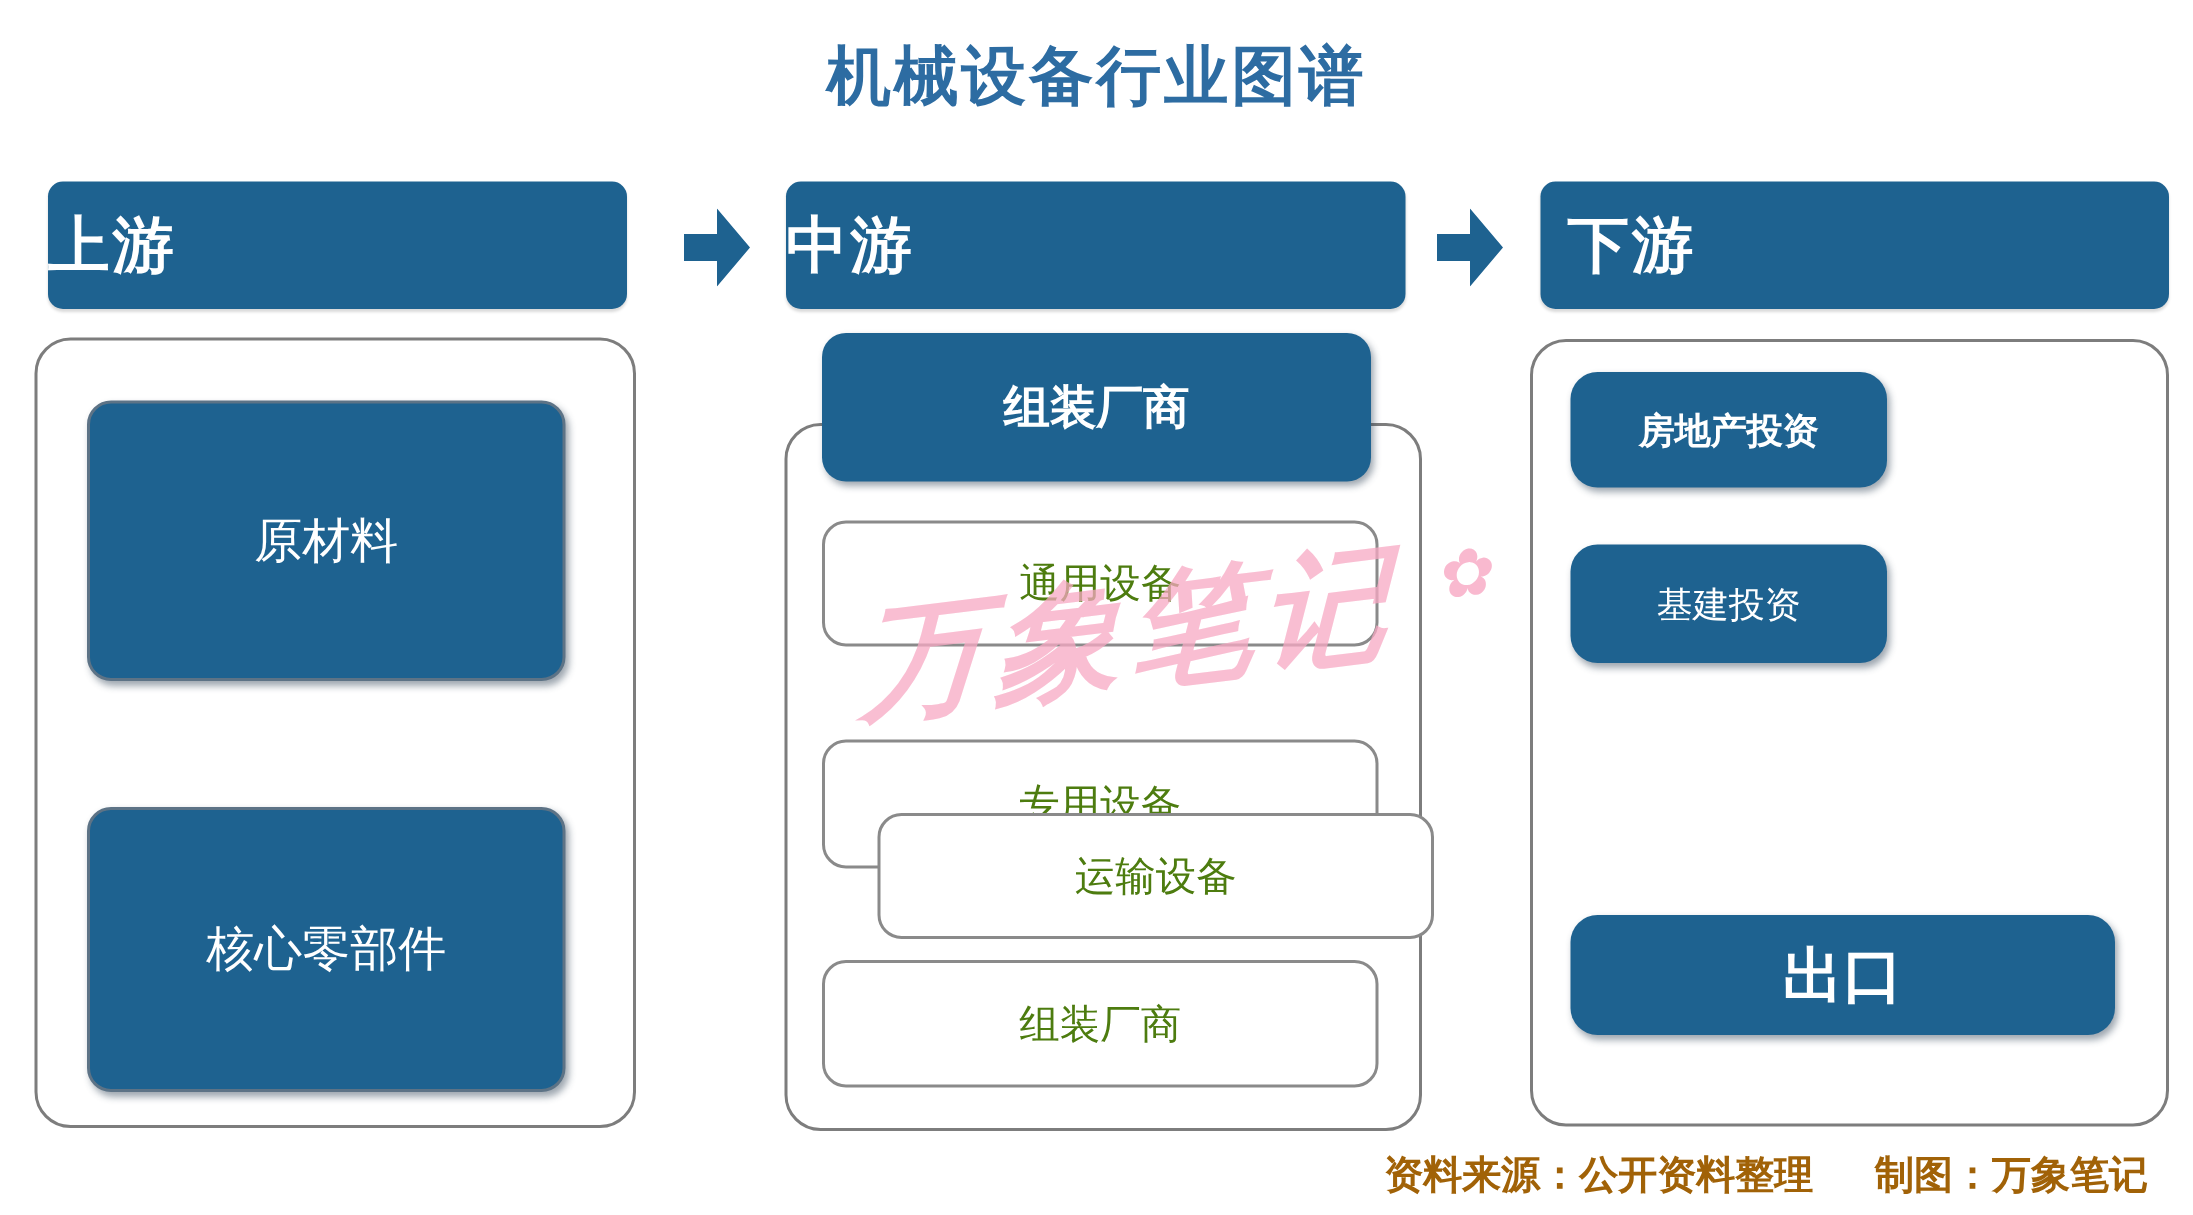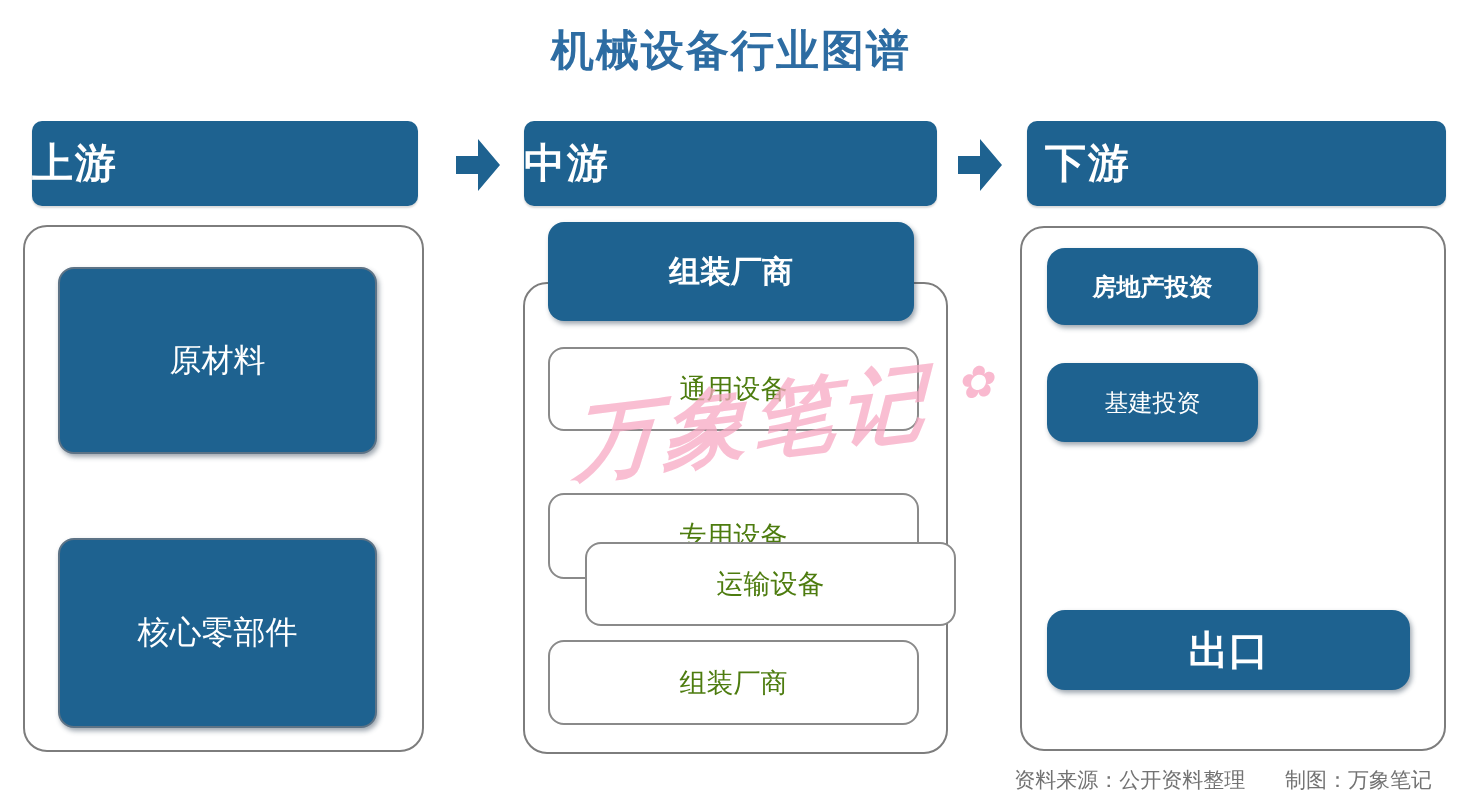--- a/index.html
+++ b/index.html
@@ -48,21 +48,21 @@
   .b-fix {left:1293px;top:245px;width:117px;height:315px;font-size:28px;font-weight:700;border-radius:14px;line-height:1.55;}
   .b-fix .wrapcol{width:2.05em;margin:0 auto;text-align:center;}
   .b-exp {left:1047px;top:610px;width:363px;height:80px;font-size:40px;font-weight:700;border-radius:18px;}
 
   .watermark{position:absolute;left:572px;top:362px;z-index:5;pointer-events:none;
              color:rgba(247,168,195,0.75);font-size:84px;font-weight:700;font-style:italic;
              transform:rotate(-7deg) skewX(-8deg);white-space:nowrap;letter-spacing:6px;}
   .watermark .flower{font-size:44px;font-style:normal;vertical-align:26px;letter-spacing:0;
                      color:rgba(247,168,195,0.8);}
 
-  .footer{position:absolute;right:30px;top:766px;font-size:21px;color:#737373;font-weight:400;}
+  .footer{position:absolute;right:30px;top:766px;font-size:26px;color:#a16207;font-weight:700;}
   .footer span{margin-left:34px;}
   .footer span:first-child{margin-left:0;}
 </style>
 </head>
 <body>
 
 <div class="canvas">
 
   <div class="title">机械设备行业图谱</div>
 

